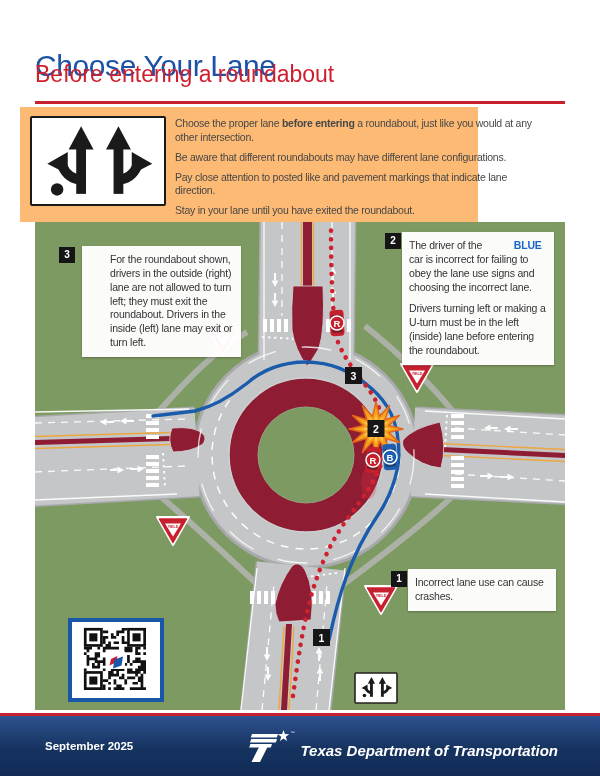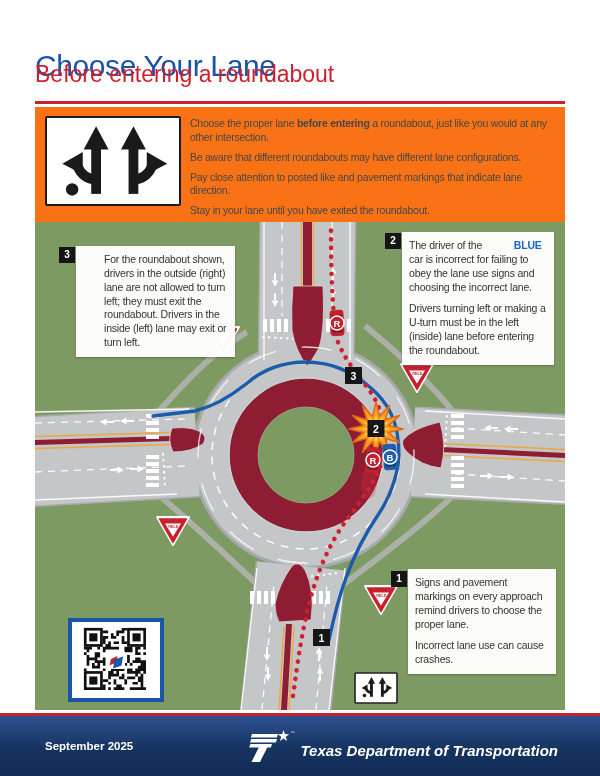--- a/index.html
+++ b/index.html
@@ -2,35 +2,35 @@
 <html><head>
 <meta charset="utf-8">
 <style>
   html,body{margin:0;padding:0;background:#e9e9e9;}
   .page{position:relative;width:600px;height:776px;background:#ffffff;overflow:hidden;
         font-family:"Liberation Sans",sans-serif;}
   .title{position:absolute;left:35px;top:29px;font-size:30px;font-weight:normal;
          color:#1b52a5;letter-spacing:-.4px;}
   .subtitle{position:absolute;left:35px;top:61px;font-size:23px;color:#cf1f2f;}
   .red-rule{position:absolute;left:35px;top:101px;width:530px;height:3px;background:#c8202f;}
-  .intro{position:absolute;left:35px;top:107px;width:530px;height:115px;background:#f97316;}
+  .intro{position:absolute;left:20px;top:107px;width:458px;height:115px;background:#fdba74;}
   .sign-box{position:absolute;left:10px;top:9px;width:132px;height:86px;background:#fff;
             border:2px solid #1a1a1a;border-radius:2px;}
   .sign-box svg{display:block;margin:3px auto 0 auto;}
   .intro-text{position:absolute;left:155px;top:4px;width:368px;font-size:10.5px;
               letter-spacing:-.25px;line-height:1.32;color:#474747;}
   .intro-text p{margin:6px 0;}
   .illu{position:absolute;left:35px;top:222px;width:530px;height:488px;}
   .illu > svg.map{position:absolute;left:0;top:0;}
   .callout{position:absolute;background:rgba(255,255,255,.97);padding:7px 7px;
            font-size:10.5px;letter-spacing:-.2px;line-height:1.32;color:#333;
            box-shadow:0 1px 2px rgba(0,0,0,.28);}
   .callout p{margin:0 0 8px 0;}
   .callout p:last-child{margin-bottom:0;}
-  .co3{left:41px;top:24px;width:124px;padding-left:28px;}
+  .co3{left:47px;top:24px;width:124px;padding-left:28px;}
   .co2{left:367px;top:10px;width:138px;}
   .co1{left:373px;top:347px;width:134px;}
   .nbadge{position:absolute;width:16px;height:16px;background:#151515;color:#fff;
           font-size:10px;font-weight:bold;line-height:16px;text-align:center;}
   .b3{left:24px;top:25px;} .b2{left:350px;top:11px;} .b1{left:356px;top:349px;}
   .hl-blue{color:#1766c8;font-weight:bold;padding-left:29px;}
   .qr{position:absolute;left:33px;top:396px;}
   .footer{position:absolute;left:0;top:713px;width:600px;height:63px;box-sizing:border-box;
           border-top:3px solid #c8202f;
           background:linear-gradient(180deg,#2e5190 0%,#16335f 55%,#112b57 100%);}
@@ -319,21 +319,20 @@
     </div>
 
     <div class="nbadge b2">2</div>
     <div class="callout co2">
       <p><span>The driver of the </span><span class="hl-blue">BLUE</span><span> car is incorrect for failing to obey the lane use signs and choosing the incorrect lane.</span></p>
       <p>Drivers turning left or making a U-turn must be in the left (inside) lane before entering the roundabout.</p>
     </div>
 
     <div class="nbadge b1">1</div>
     <div class="callout co1">
-      <p>Signs and pavement markings on every approach remind drivers to choose the proper lane.</p>
       <p>Incorrect lane use can cause crashes.</p>
     </div>
   </div>
 
   <footer class="footer">
     <span class="date">September 2025</span>
     <div class="agency">
       <svg width="50" height="36" viewBox="0 0 50 36">
         <g fill="#fff">
           <polygon points="5,6 31,6 29.8,9.4 3.8,9.4"></polygon>

